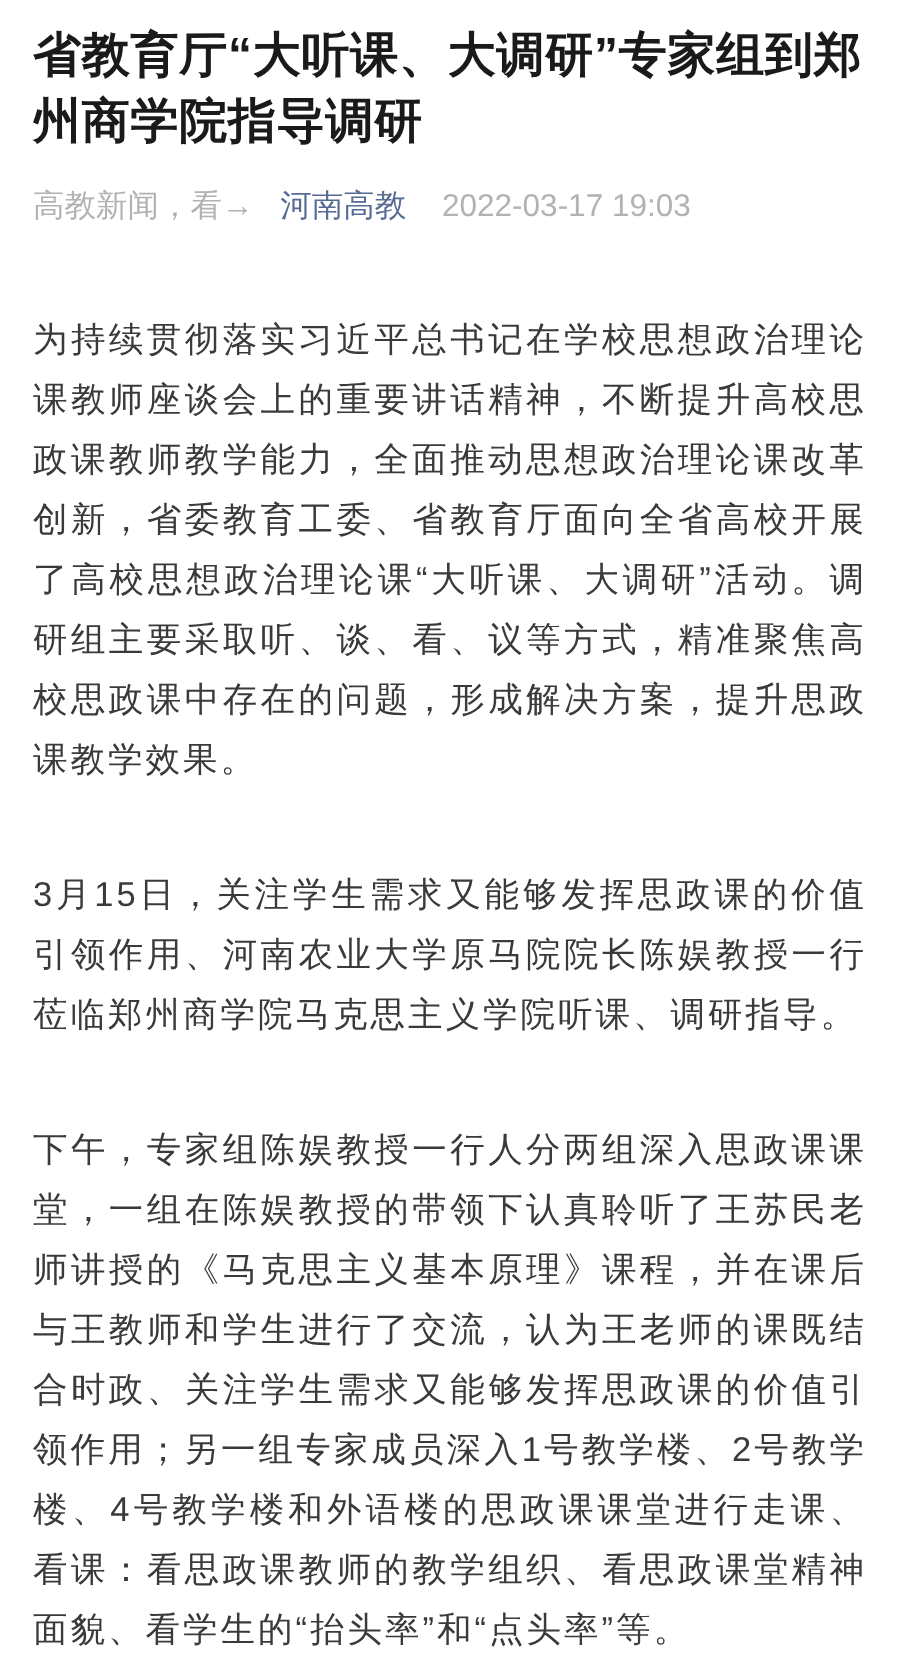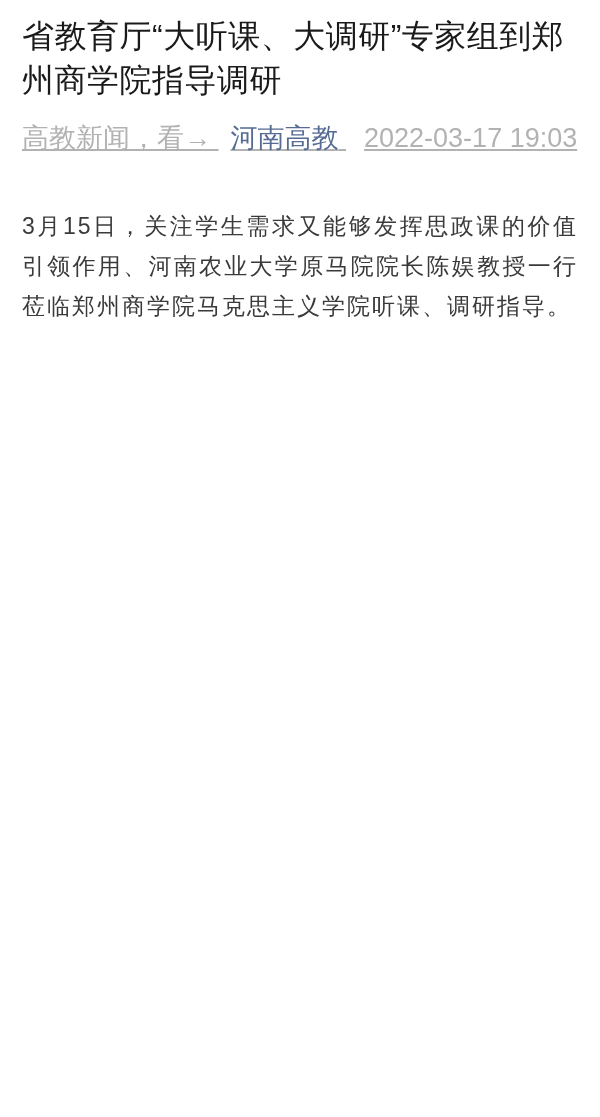--- a/index.html
+++ b/index.html
@@ -21,32 +21,31 @@
     font-family: "Liberation Sans", "DejaVu Sans", sans-serif;
     overflow: hidden;
   }
   .article {
     padding: 14px 22px 8px 22px;
   }
   .title {
     margin: 0 0 22px 0;
     font-size: 32px;
     line-height: 44px;
-    font-weight: 400;
+    font-weight: 700;
     letter-spacing: 0.5px;
     color: var(--title-text);
     text-align: left;
   }
   .meta {
-    font-size: 27px;
+    font-size: 21px;
     line-height: 28px;
     color: var(--meta-text);
     margin: 0 0 54px 0;
     white-space: nowrap;
-    text-decoration: underline;
   }
   .meta-desc {
     color: var(--meta-text);
   }
   .meta-account {
     color: var(--link);
     text-decoration: none;
     cursor: pointer;
     margin-left: 12px;
   }
@@ -75,16 +74,18 @@
 
   <h1 class="title">省教育厅“大听课、大调研”专家组到郑州商学院指导调研</h1>
 
   <div class="meta">
     <span class="meta-desc">高教新闻，看→</span>
     <a class="meta-account">河南高教</a>
     <span class="meta-date">2022-03-17 19:03</span>
   </div>
 
   <div class="content">
+    <p>为持续贯彻落实习近平总书记在学校思想政治理论课教师座谈会上的重要讲话精神，不断提升高校思政课教师教学能力，全面推动思想政治理论课改革创新，省委教育工委、省教育厅面向全省高校开展了高校思想政治理论课“大听课、大调研”活动。调研组主要采取听、谈、看、议等方式，精准聚焦高校思政课中存在的问题，形成解决方案，提升思政课教学效果。</p>
     <p>3月15日，关注学生需求又能够发挥思政课的价值引领作用、河南农业大学原马院院长陈娱教授一行莅临郑州商学院马克思主义学院听课、调研指导。</p>
+    <p>下午，专家组陈娱教授一行人分两组深入思政课课堂，一组在陈娱教授的带领下认真聆听了王苏民老师讲授的《马克思主义基本原理》课程，并在课后与王教师和学生进行了交流，认为王老师的课既结合时政、关注学生需求又能够发挥思政课的价值引领作用；另一组专家成员深入1号教学楼、2号教学楼、4号教学楼和外语楼的思政课课堂进行走课、看课：看思政课教师的教学组织、看思政课堂精神面貌、看学生的“抬头率”和“点头率”等。</p>
   </div>
 
 </div>
 
 </body></html>

